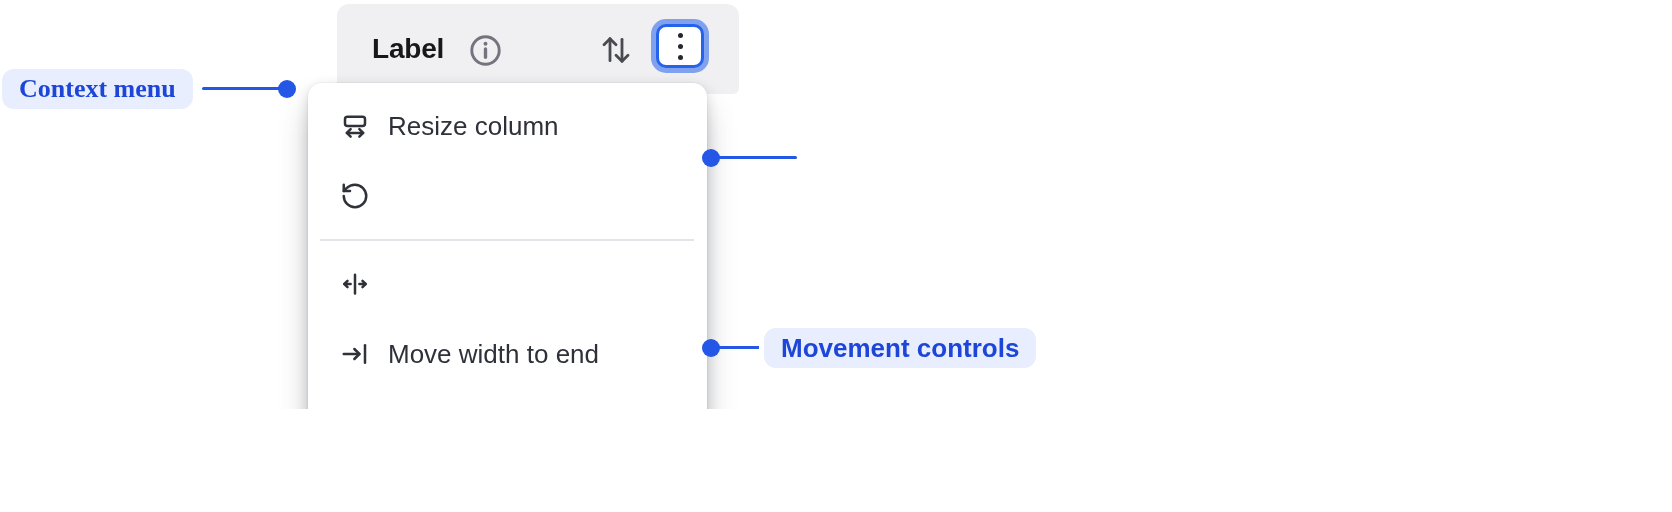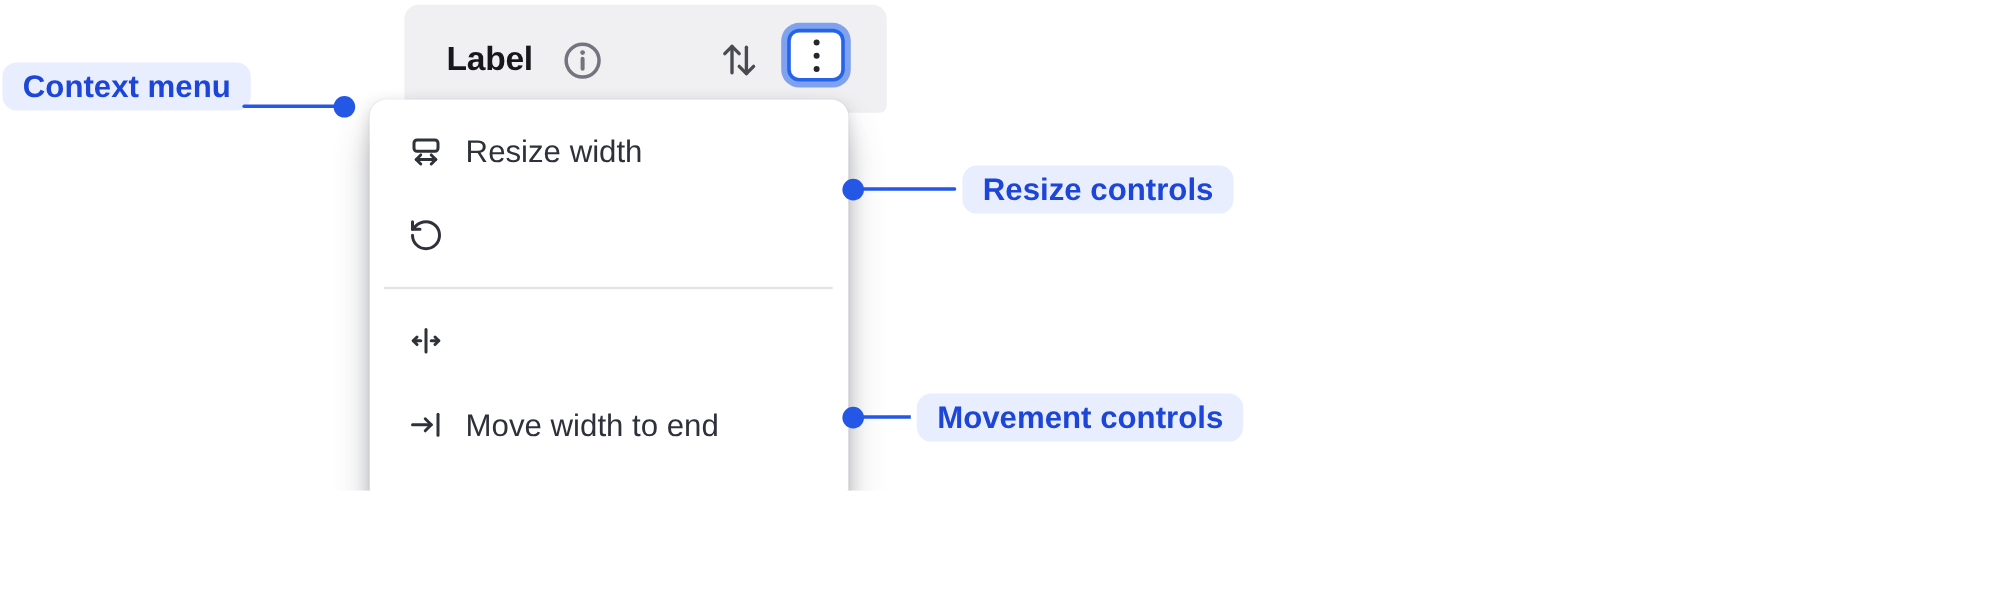--- a/index.html
+++ b/index.html
@@ -105,21 +105,21 @@
   .anno-line {
     position: absolute; height: 3px;
     background: #2457e5; border-radius: 2px;
     z-index: 3;
   }
   .anno-dot {
     position: absolute; width: 18px; height: 18px;
     border-radius: 50%; background: #2457e5;
     z-index: 3;
   }
-  .pill-context-menu { left: 2px; top: 52px; }
+  .pill-context-menu { left: 2px; top: 69px; font-family: Liberation Serif, serif; }
   .line-context-menu { left: 202px; top: 87px; width: 80px; }
   .dot-context-menu  { left: 278px; top: 80px; }
 
   .pill-resize { left: 802px; top: 138px; }
   .line-resize { left: 711px; top: 156px; width: 86px; }
   .dot-resize  { left: 702px; top: 149px; }
 
   .pill-movement { left: 764px; top: 328px; }
   .line-movement { left: 711px; top: 346px; width: 86px; }
   .dot-movement  { left: 702px; top: 339px; }
@@ -164,21 +164,21 @@
 
     <div class="menu-item">
       <span class="mi-icon">
         <svg viewBox="0 0 24 24" fill="none" stroke="currentColor" stroke-width="2" stroke-linecap="round" stroke-linejoin="round">
           <rect x="4" y="4.5" width="16" height="7.5" rx="2"></rect>
           <line x1="5.5" y1="17.5" x2="18.5" y2="17.5"></line>
           <path d="m8.5 14.5-3 3 3 3"></path>
           <path d="m15.5 14.5 3 3-3 3"></path>
         </svg>
       </span>
-      <span class="mi-label">Resize width</span>
+      <span class="mi-label">Resize column</span>
     </div>
 
     <div class="menu-item">
       <span class="mi-icon">
         <svg viewBox="0 0 24 24" fill="none" stroke="currentColor" stroke-width="2" stroke-linecap="round" stroke-linejoin="round">
           <path d="M3 12a9 9 0 1 0 9-9 9.75 9.75 0 0 0-6.74 2.74L3 8"></path>
           <path d="M3 3v5h5"></path>
         </svg>
       </span>
     </div>
@@ -210,19 +210,18 @@
     </div>
 
   </div>
 
   <div class="anno-pill pill-context-menu">Context menu</div>
   <div class="anno-line line-context-menu"></div>
   <div class="anno-dot dot-context-menu"></div>
 
   <div class="anno-dot dot-resize"></div>
   <div class="anno-line line-resize"></div>
-  <div class="anno-pill pill-resize">Resize controls</div>
 
   <div class="anno-dot dot-movement"></div>
   <div class="anno-line line-movement"></div>
   <div class="anno-pill pill-movement">Movement controls</div>
 
 </div>
 
 </body></html>

